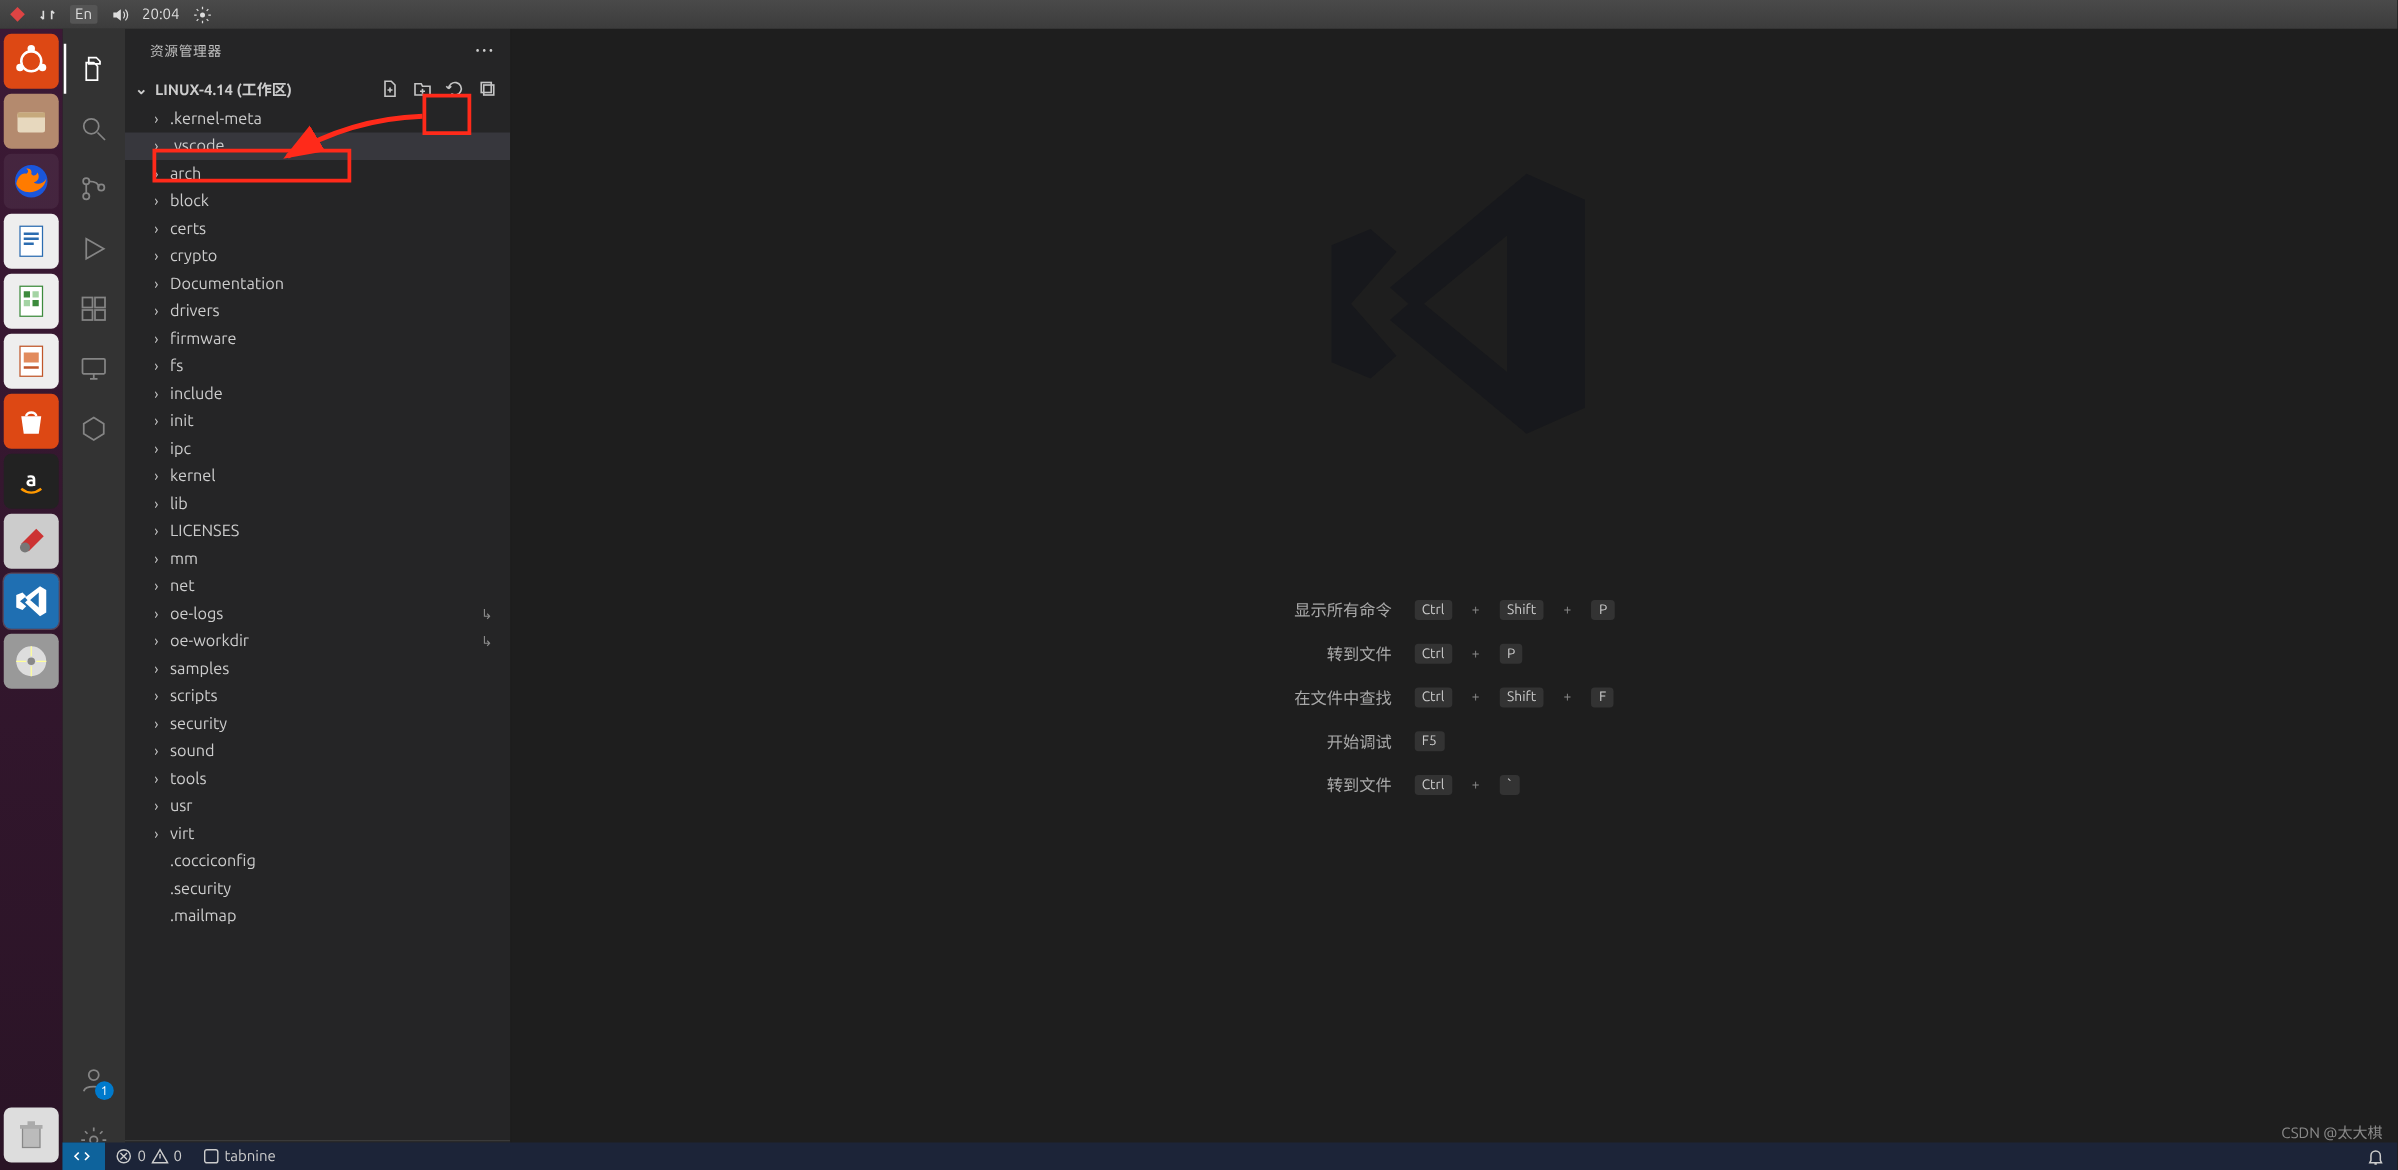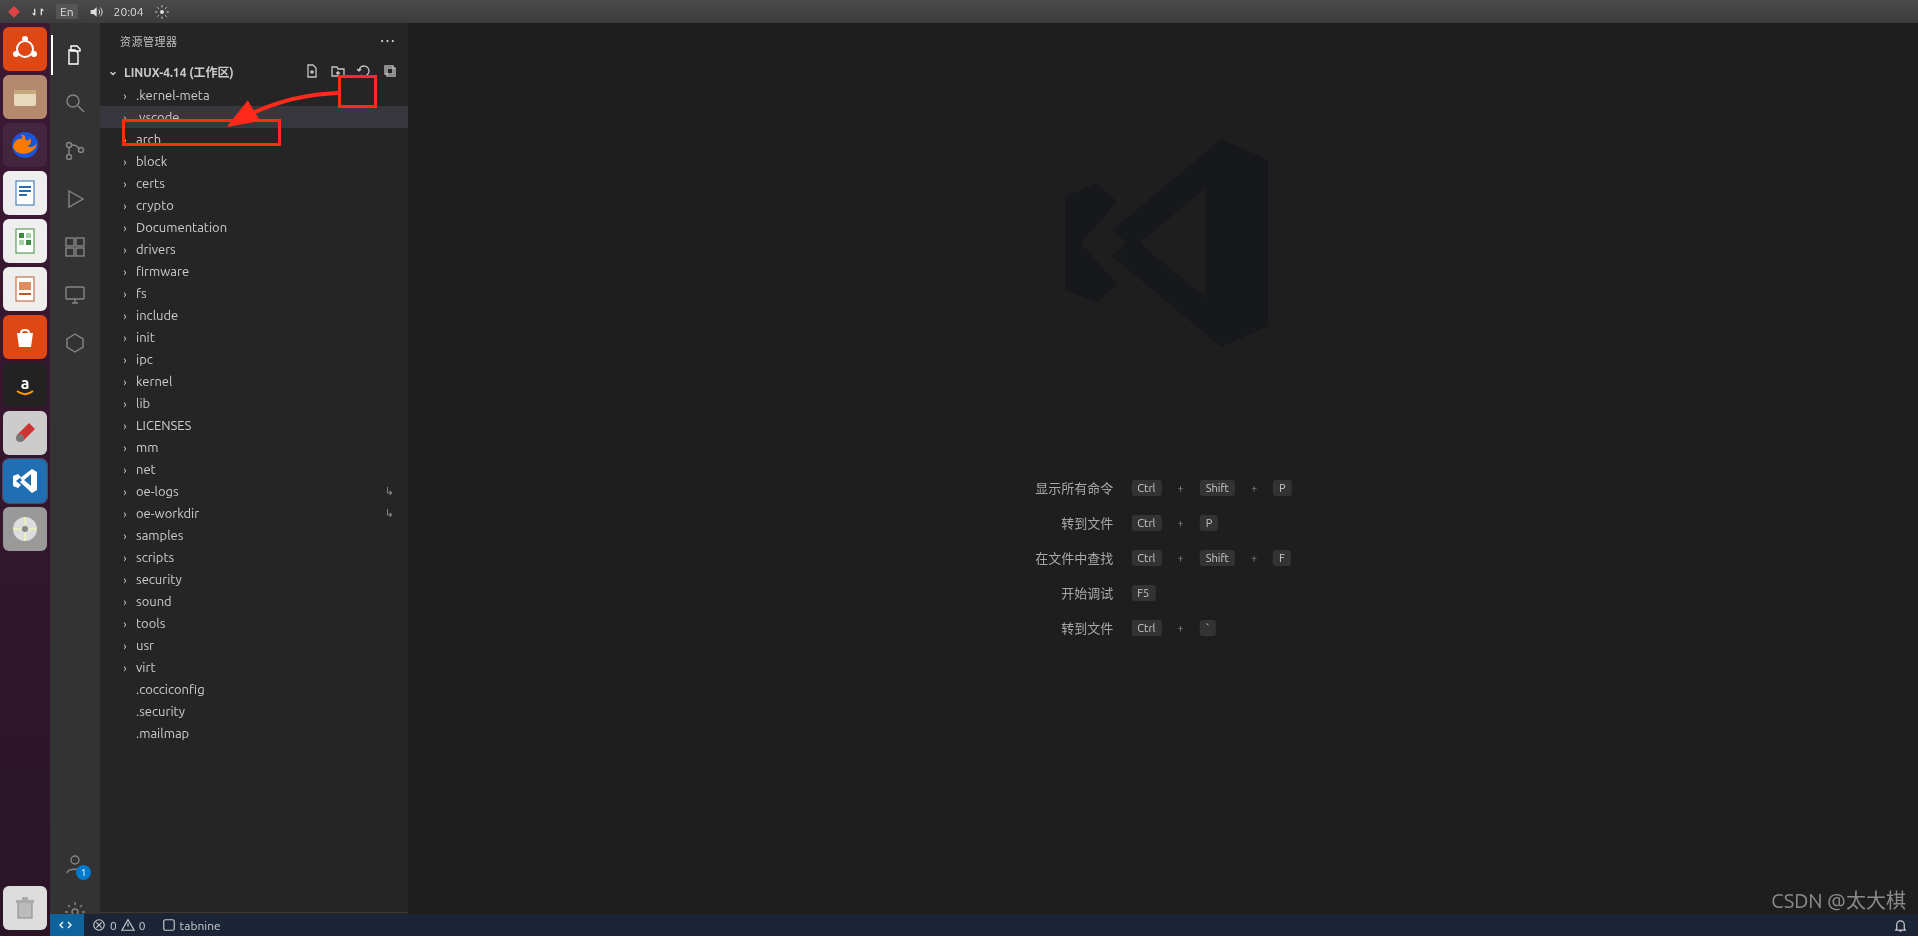--- a/index.html
+++ b/index.html
@@ -215,21 +215,21 @@
   .anno-arrow {
     position:absolute;
     z-index:2000;
     pointer-events:none;
   }
 
   
   .csdn {
     position:absolute; right:12px; bottom:22px;
     color: rgba(210,210,210,0.6);
-    font-size:20px;
+    font-size:12px;
     z-index: 1500;
   }
 </style>
 </head>
 <body>
 
 <div class="os-titlebar">
   <div class="os-right">
     <span class="os-ind" style="color:#d44">◆</span>
     <span class="os-ind">

